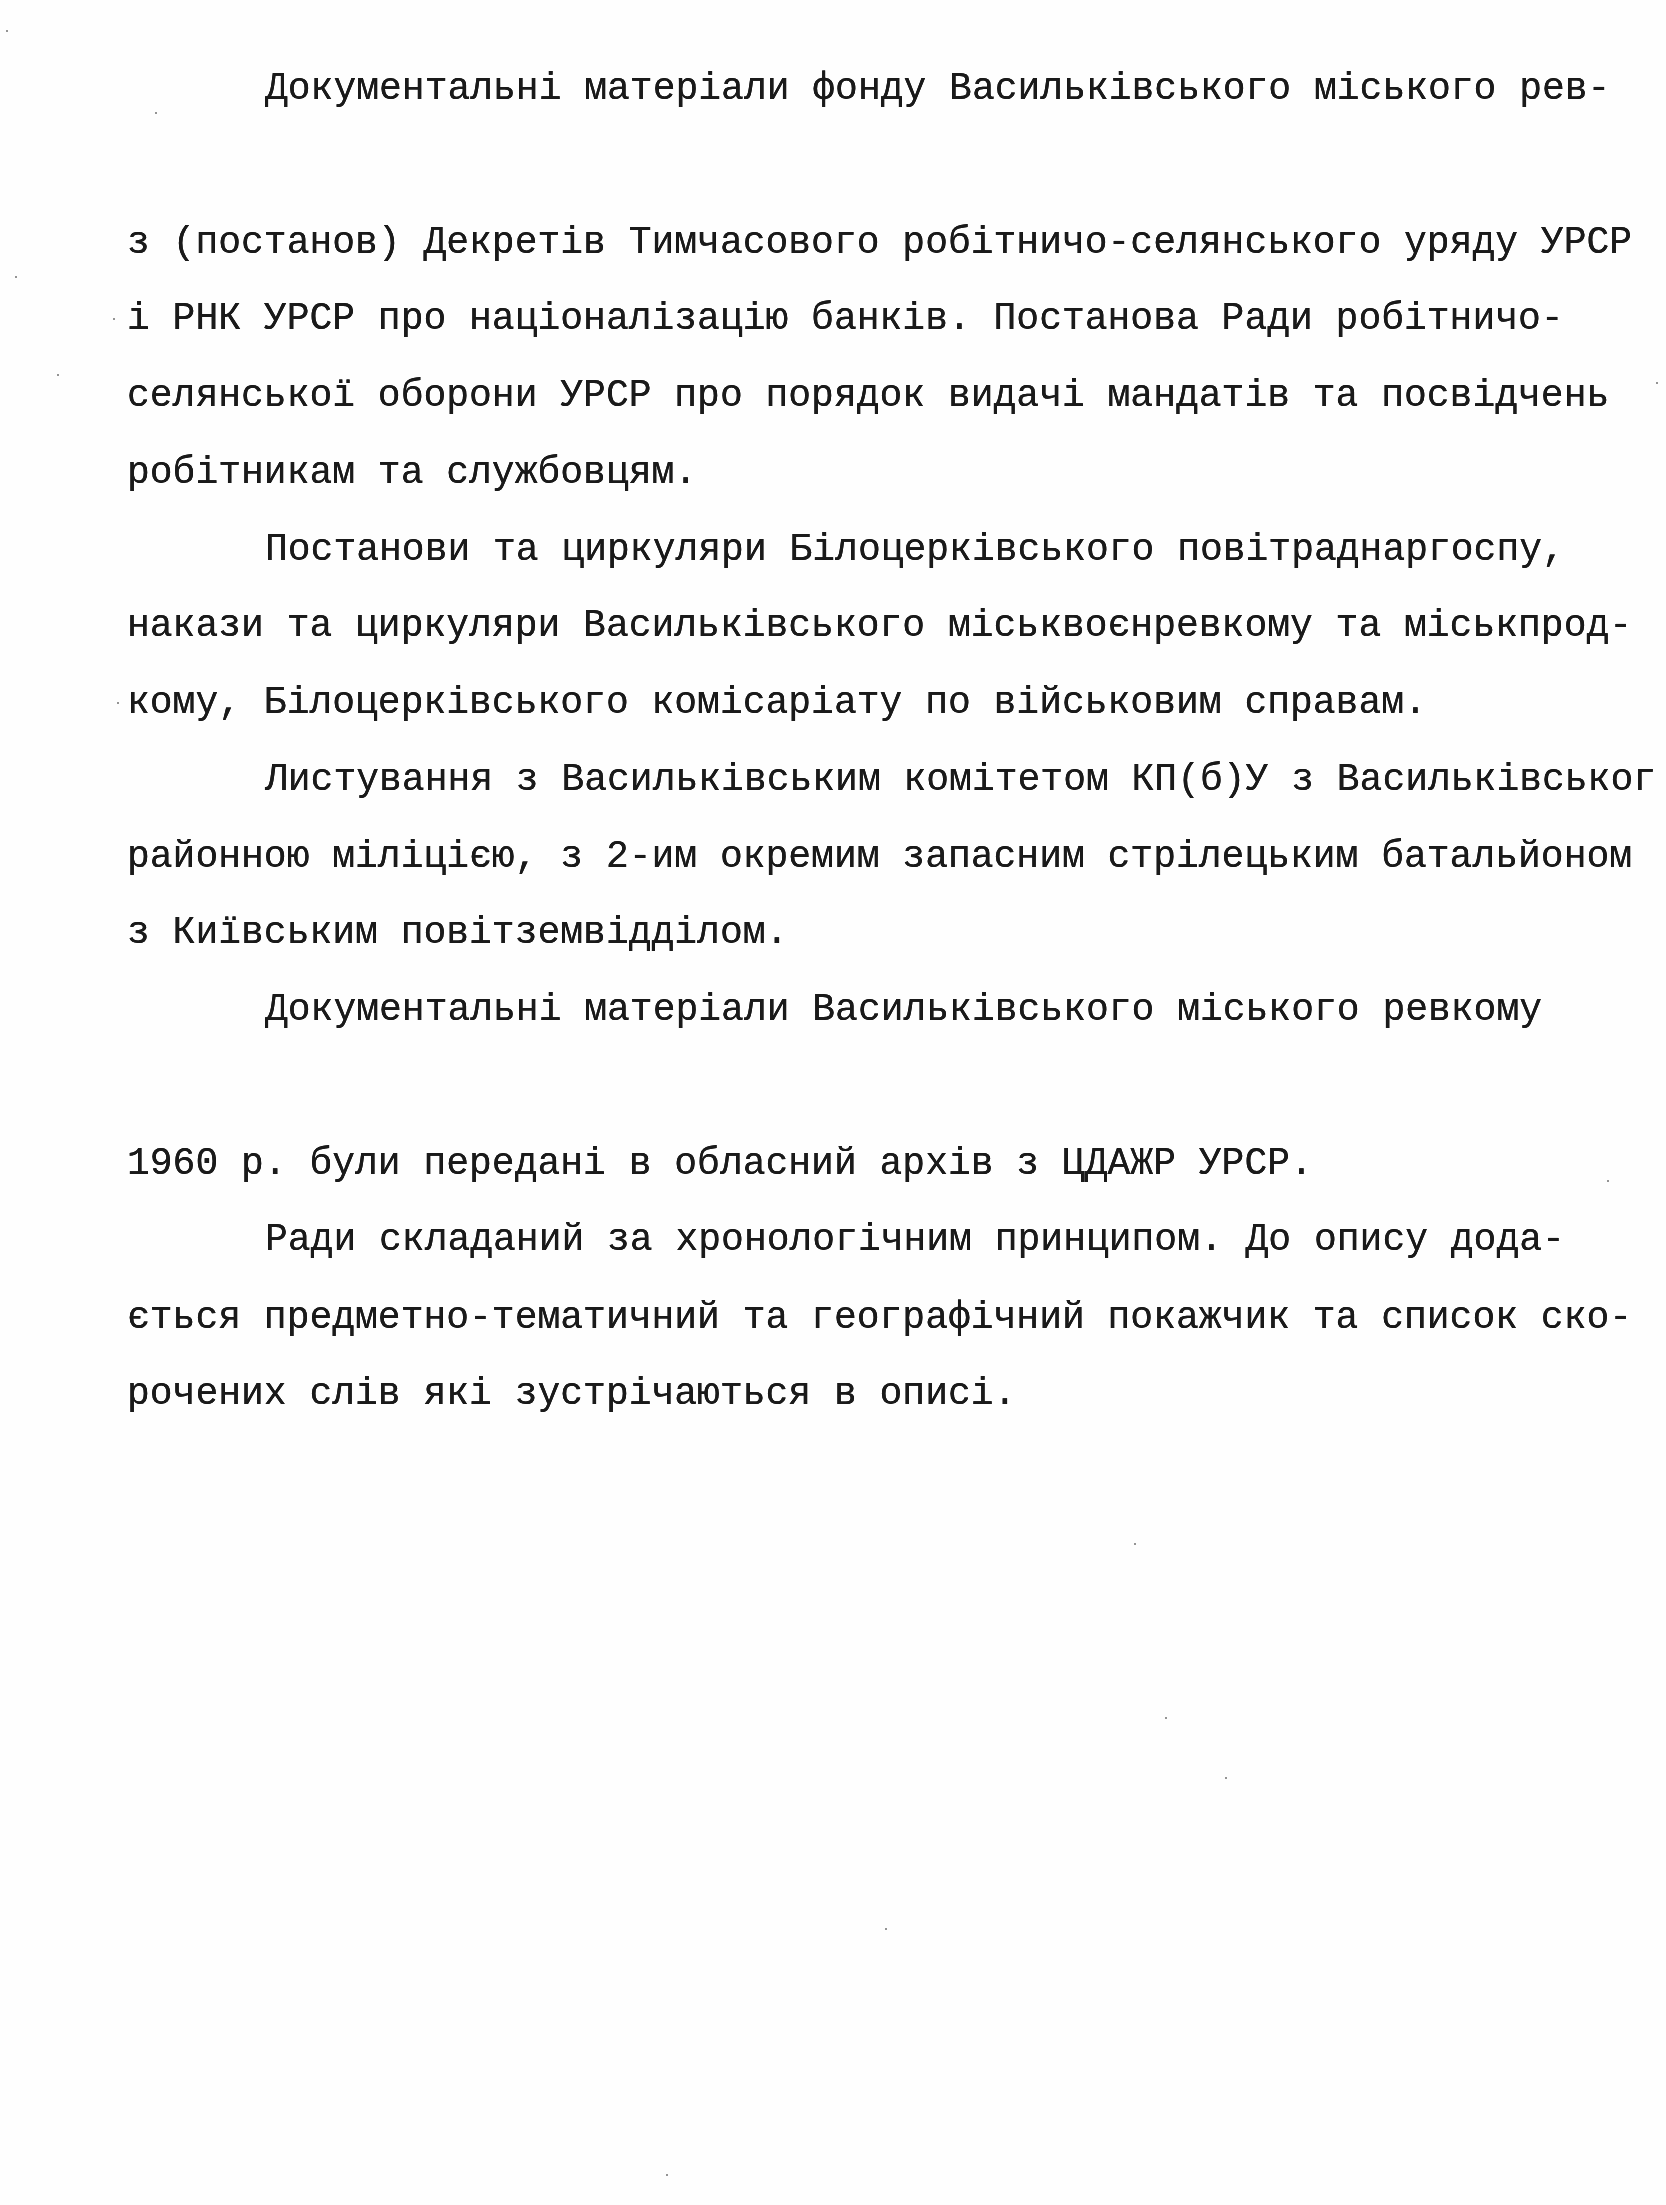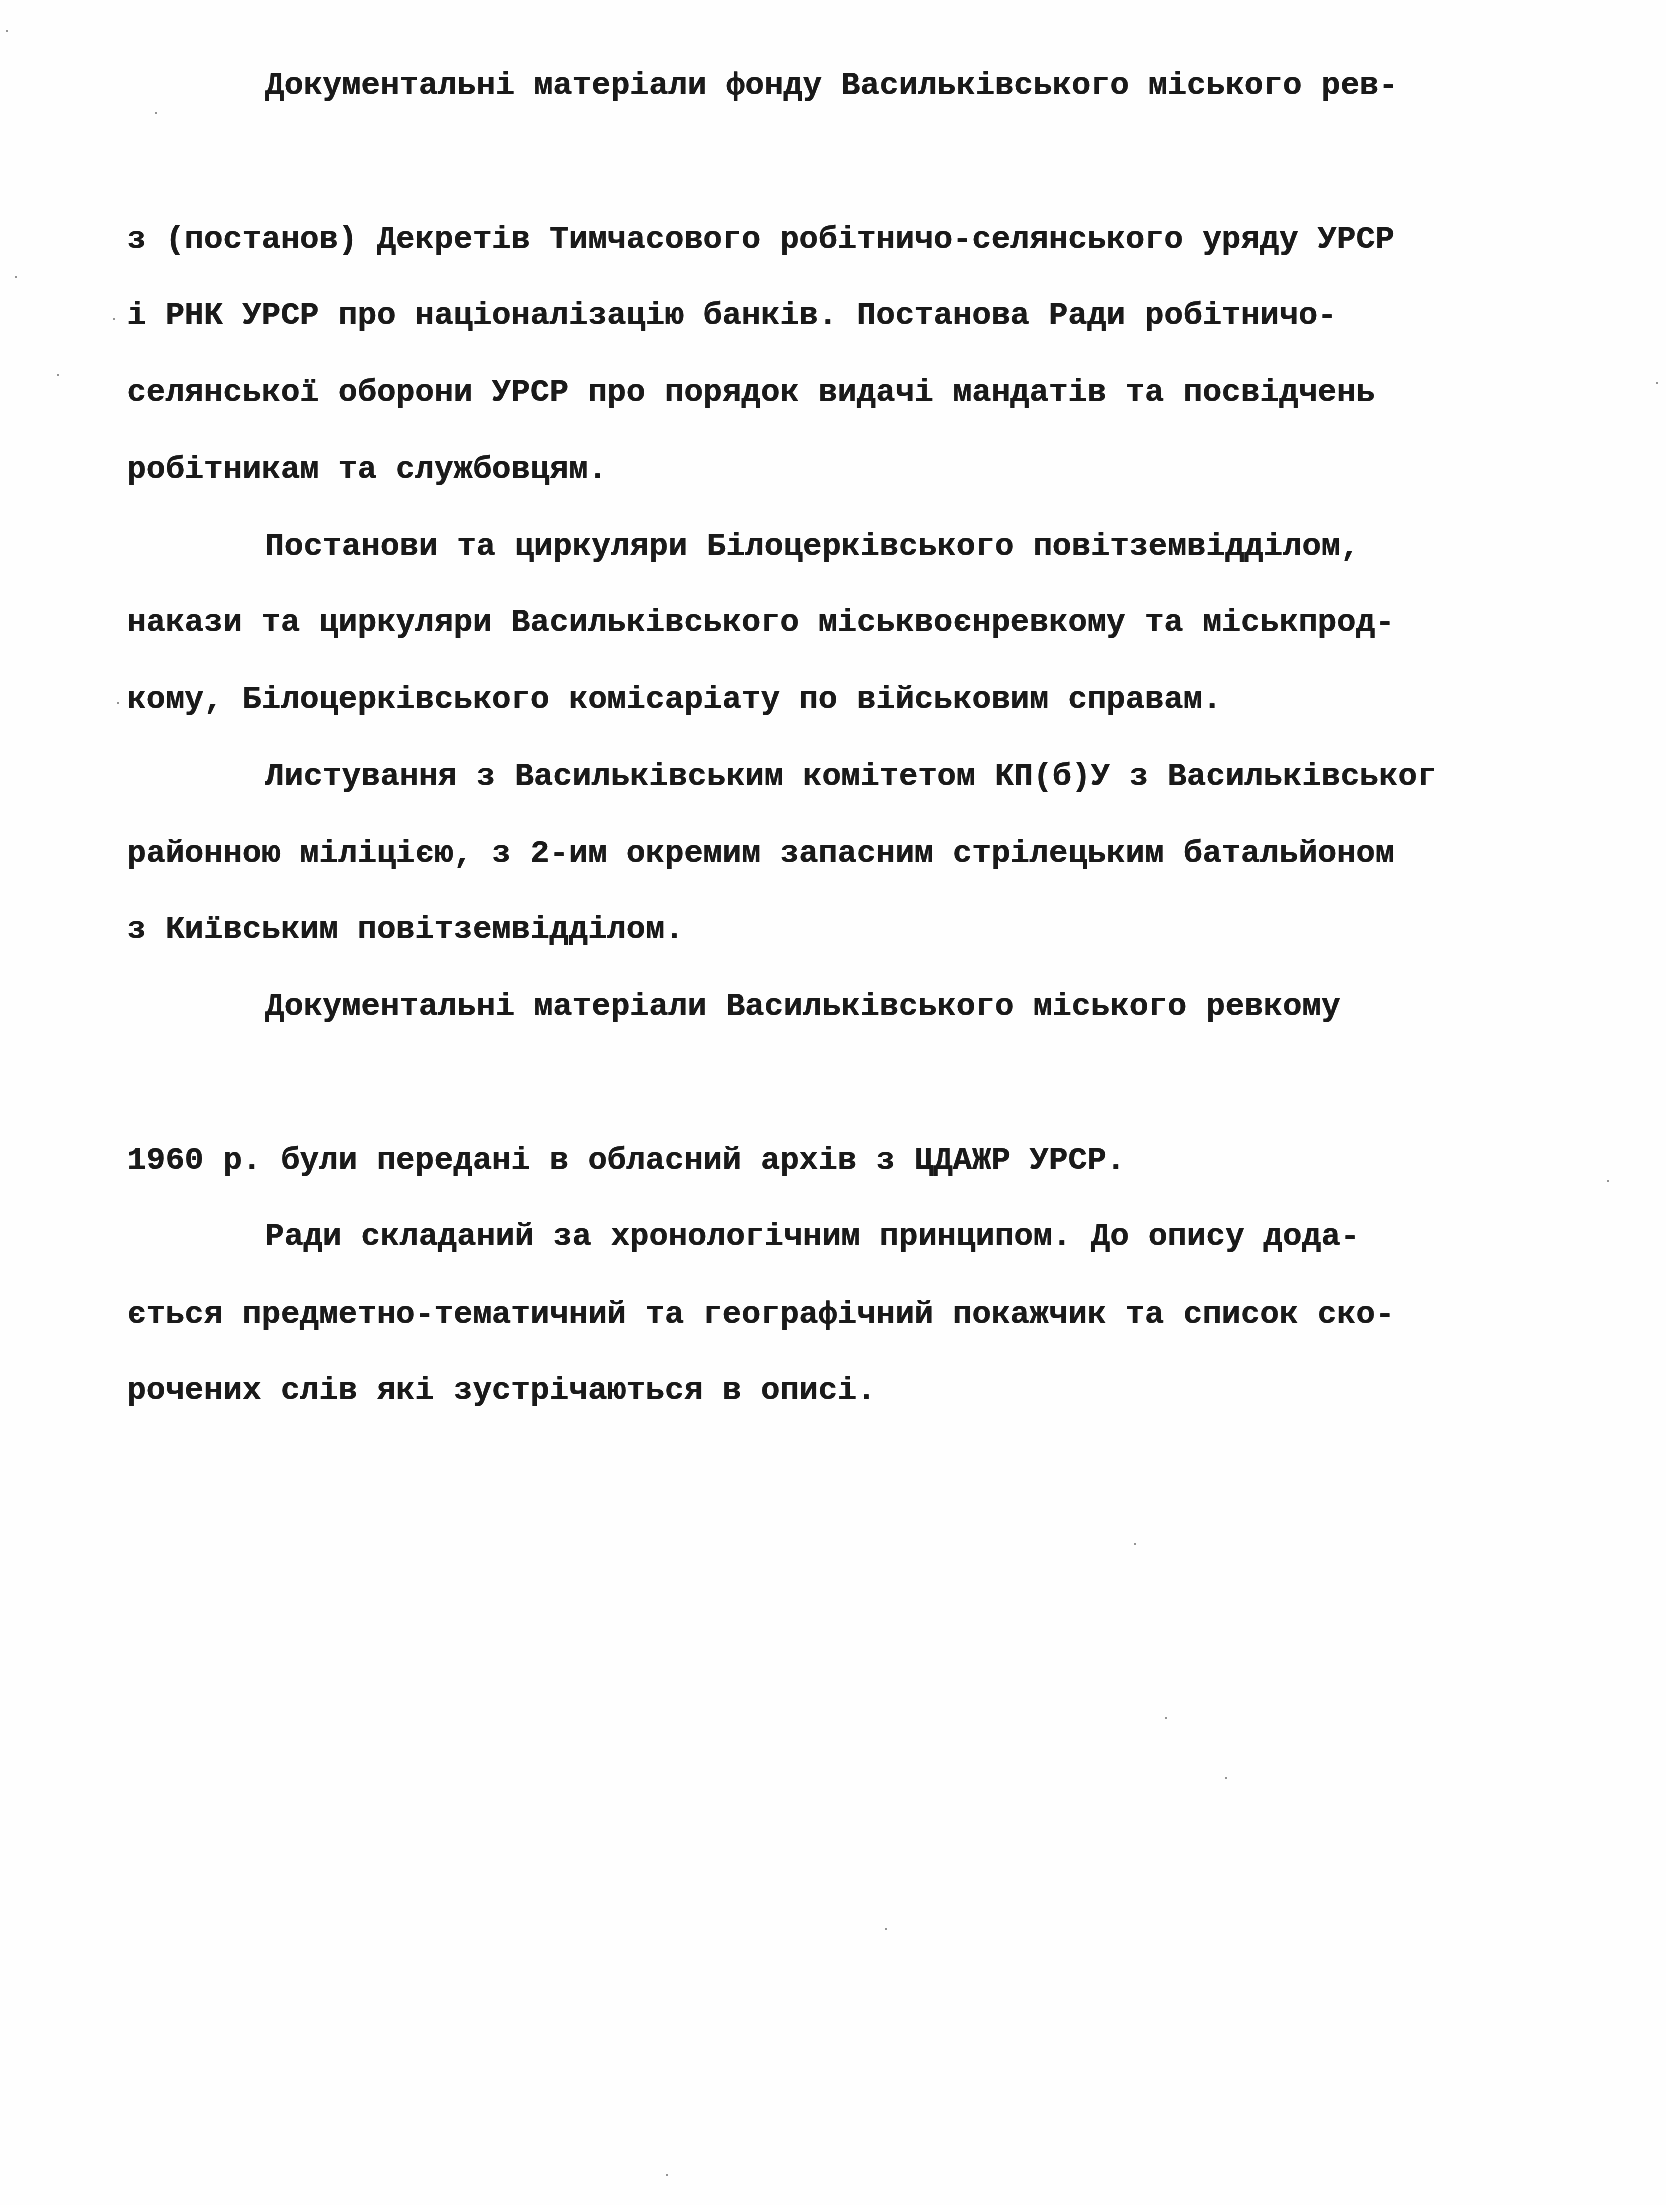--- a/index.html
+++ b/index.html
@@ -19,24 +19,24 @@
       left: 0;
       top: 0;
       width: 1667px;
       height: 2205px;
     }
     .line {
       position: absolute;
       left: 127px;
       white-space: pre;
       font-family: "Liberation Mono", "DejaVu Sans Mono", monospace;
-      font-size: 32px;
+      font-size: 38px;
       line-height: 1;
       color: #1a1a1a;
-      font-weight: bold;
+      font-weight: normal;
       letter-spacing: 0;
       text-shadow: 0 0 0.5px #000;
     }
     .line.indent {
       left: 265px;
     }
     .speck {
       position: absolute;
       width: 2.3px;
       height: 2.3px;
@@ -49,21 +49,21 @@
 <body>
 
 <div class="page">
 
   <div class="line indent" style="top:70px;">Документальні матеріали фонду Васильківського міського рев-</div>
   <div class="line" style="top:224px;">з (постанов) Декретів Тимчасового робітничо-селянського уряду УРСР</div>
   <div class="line" style="top:300px;">і РНК УРСР про націоналізацію банків. Постанова Ради робітничо-</div>
   <div class="line" style="top:377px;">селянської оборони УРСР про порядок видачі мандатів та посвідчень</div>
   <div class="line" style="top:454px;">робітникам та службовцям.</div>
 
-  <div class="line indent" style="top:531px;">Постанови та циркуляри Білоцерківського повітземвідділом,</div>
+  <div class="line indent" style="top:531px;">Постанови та циркуляри Білоцерківського повітраднаргоспу,</div>
   <div class="line" style="top:607px;">накази та циркуляри Васильківського міськвоєнревкому та міськпрод-</div>
   <div class="line" style="top:684px;">кому, Білоцерківського комісаріату по військовим справам.</div>
 
   <div class="line indent" style="top:761px;">Листування з Васильківським комітетом КП(б)У з Васильківськог</div>
   <div class="line" style="top:838px;">районною міліцією, з 2-им окремим запасним стрілецьким батальйоном</div>
   <div class="line" style="top:914px;">з Київським повітземвідділом.</div>
 
   <div class="line indent" style="top:991px;">Документальні матеріали Васильківського міського ревкому</div>
   <div class="line" style="top:1145px;">1960 р. були передані в обласний архів з ЦДАЖР УРСР.</div>
 

